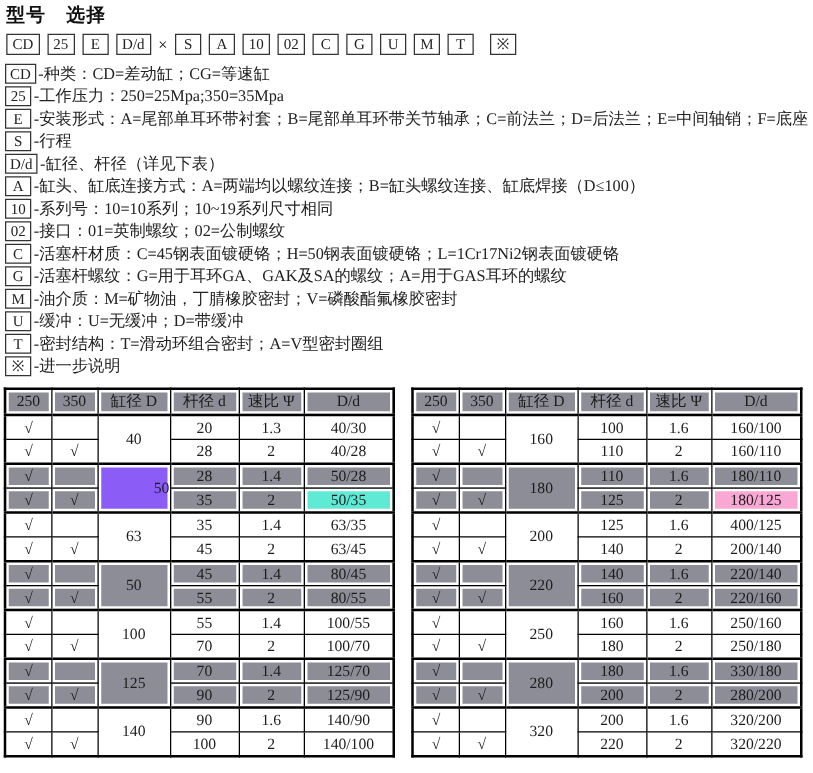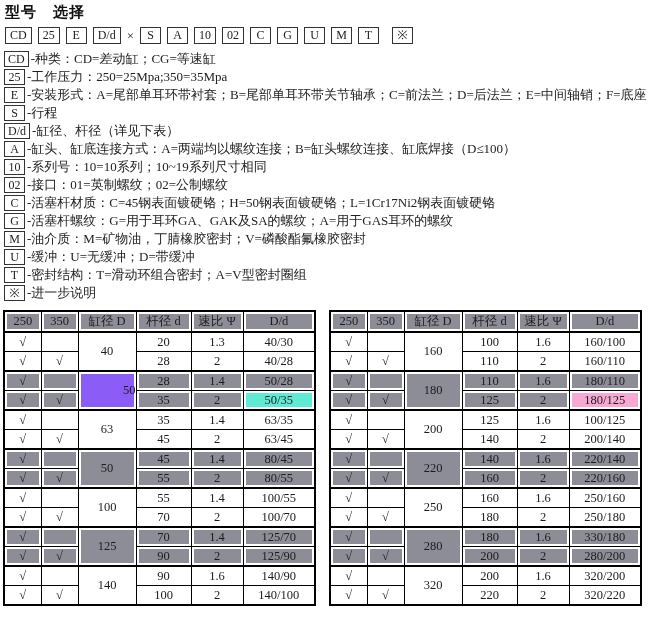--- a/index.html
+++ b/index.html
@@ -272,21 +272,21 @@
             <td class="rod-cell shaded" style="background: rgb(141, 141, 152);">125</td>
             <td class="ratio-cell shaded" style="background: rgb(141, 141, 152);">2</td>
             <td class="dd-cell shaded" style="background: #f9a8d4;">180/125</td>
           </tr>
           <tr class="group-start">
             <td class="check-cell">√</td>
             <td class="check-cell"></td>
             <td class="bore-cell" rowspan="2">200</td>
             <td class="rod-cell">125</td>
             <td class="ratio-cell">1.6</td>
-            <td class="dd-cell">100/125</td>
+            <td class="dd-cell">400/125</td>
           </tr>
           <tr>
             <td class="check-cell">√</td>
             <td class="check-cell">√</td>
             <td class="rod-cell">140</td>
             <td class="ratio-cell">2</td>
             <td class="dd-cell">200/140</td>
           </tr>
           <tr class="group-start">
             <td class="check-cell shaded" style="background: rgb(141, 141, 152);">√</td>

